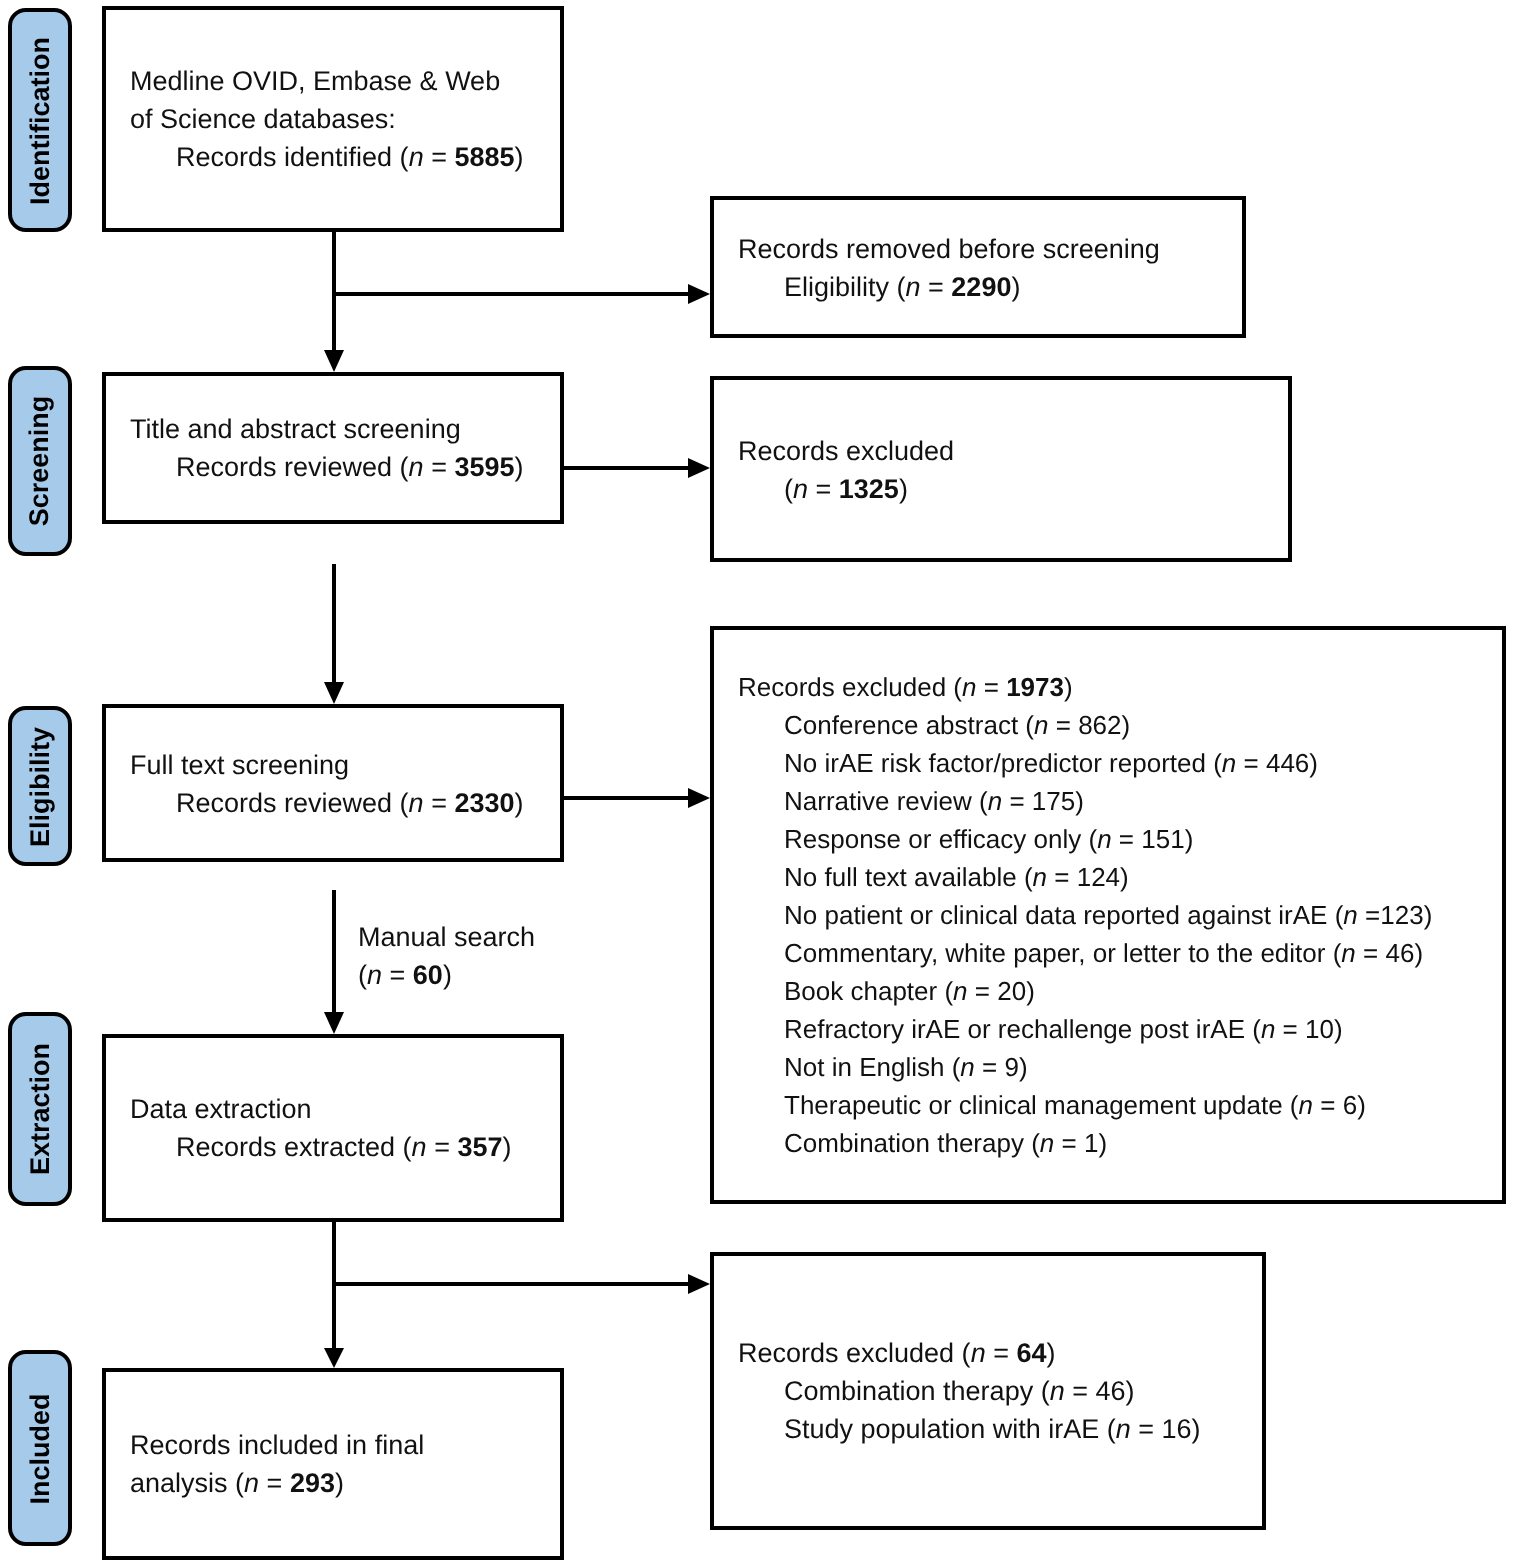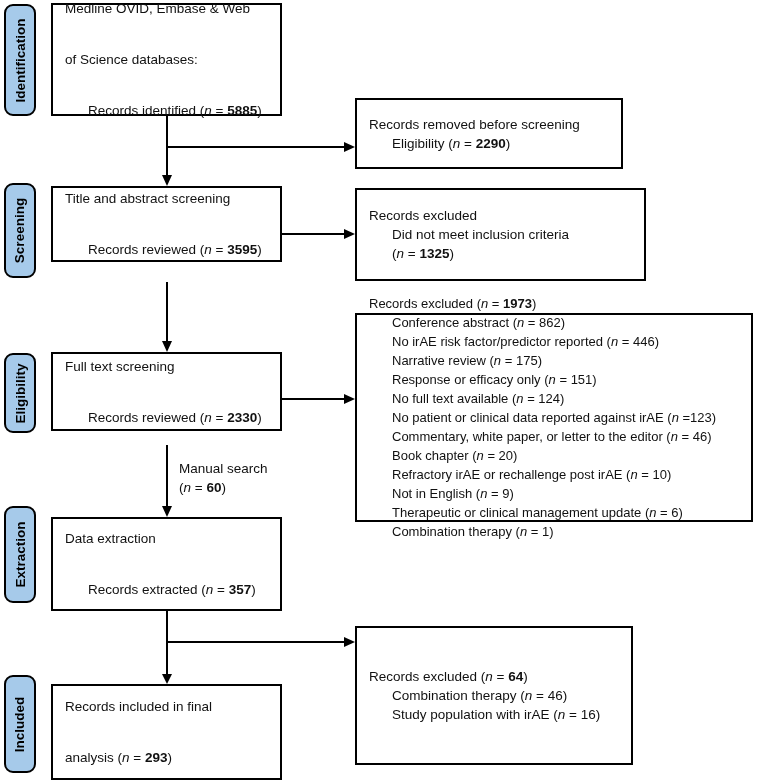--- a/index.html
+++ b/index.html
@@ -42,31 +42,31 @@
     padding: 5px 4px 5px 12px;
     font-size: 13.5px;
     line-height: 19px;
   }
   .box.small-text { font-size: 13px; }
   .line { white-space: nowrap; }
   .line.indent { padding-left: 23px; }
   .it { font-style: italic; }
   .bd { font-weight: bold; }
   
-  .main-box { left: 51px; width: 231px; gap: 32px; }
+  .main-box { left: 51px; width: 231px; }
   #box-identification { top: 3px;   height: 113px; }
   #box-screening      { top: 186px; height: 76px; }
   #box-eligibility    { top: 352px; height: 79px; }
   #box-extraction     { top: 517px; height: 94px; }
   #box-included       { top: 684px; height: 96px; }
   
   .side-box { left: 355px; }
   #box-removed             { top: 98px;  width: 268px; height: 71px; }
   #box-excluded-screening  { top: 188px; width: 291px; height: 93px; }
-  #box-excluded-fulltext   { top: 313px; width: 398px; height: 209px; }
+  #box-excluded-fulltext   { top: 313px; width: 398px; height: 289px; }
   #box-excluded-extraction { top: 610px; width: 278px; height: 139px; margin-top: 16px; }
   
   #stage-identification { top: 4px;   height: 112px; }
   #stage-screening      { top: 183px; height: 95px; }
   #stage-eligibility    { top: 353px; height: 80px; }
   #stage-extraction     { top: 506px; height: 97px; }
   #stage-included       { top: 675px; height: 98px; }
   
   svg.arrows {
     position: absolute;
@@ -127,21 +127,20 @@
       <div class="line"><span>Records included in final</span></div>
       <div class="line"><span>analysis (</span><span class="it">n</span><span> = </span><span class="bd">293</span><span>)</span></div>
     </div>
 
   <div class="box side-box" id="box-removed">
       <div class="line"><span>Records removed before screening</span></div>
       <div class="line indent"><span>Eligibility (</span><span class="it">n</span><span> = </span><span class="bd">2290</span><span>)</span></div>
     </div>
   <div class="box side-box" id="box-excluded-screening">
       <div class="line"><span>Records excluded</span></div>
-      <div class="line indent"><span>Did not meet inclusion criteria</span></div>
       <div class="line indent"><span>(</span><span class="it">n</span><span> = </span><span class="bd">1325</span><span>)</span></div>
     </div>
   <div class="box side-box small-text" id="box-excluded-fulltext">
       <div class="line"><span>Records excluded (</span><span class="it">n</span><span> = </span><span class="bd">1973</span><span>)</span></div>
       <div class="line indent"><span>Conference abstract (</span><span class="it">n</span><span> = </span><span>862</span><span>)</span></div>
       <div class="line indent"><span>No irAE risk factor/predictor reported (</span><span class="it">n</span><span> = </span><span>446</span><span>)</span></div>
       <div class="line indent"><span>Narrative review (</span><span class="it">n</span><span> = </span><span>175</span><span>)</span></div>
       <div class="line indent"><span>Response or efficacy only (</span><span class="it">n</span><span> = </span><span>151</span><span>)</span></div>
       <div class="line indent"><span>No full text available (</span><span class="it">n</span><span> = </span><span>124</span><span>)</span></div>
       <div class="line indent"><span>No patient or clinical data reported against irAE (</span><span class="it">n</span><span> =</span><span>123</span><span>)</span></div>

